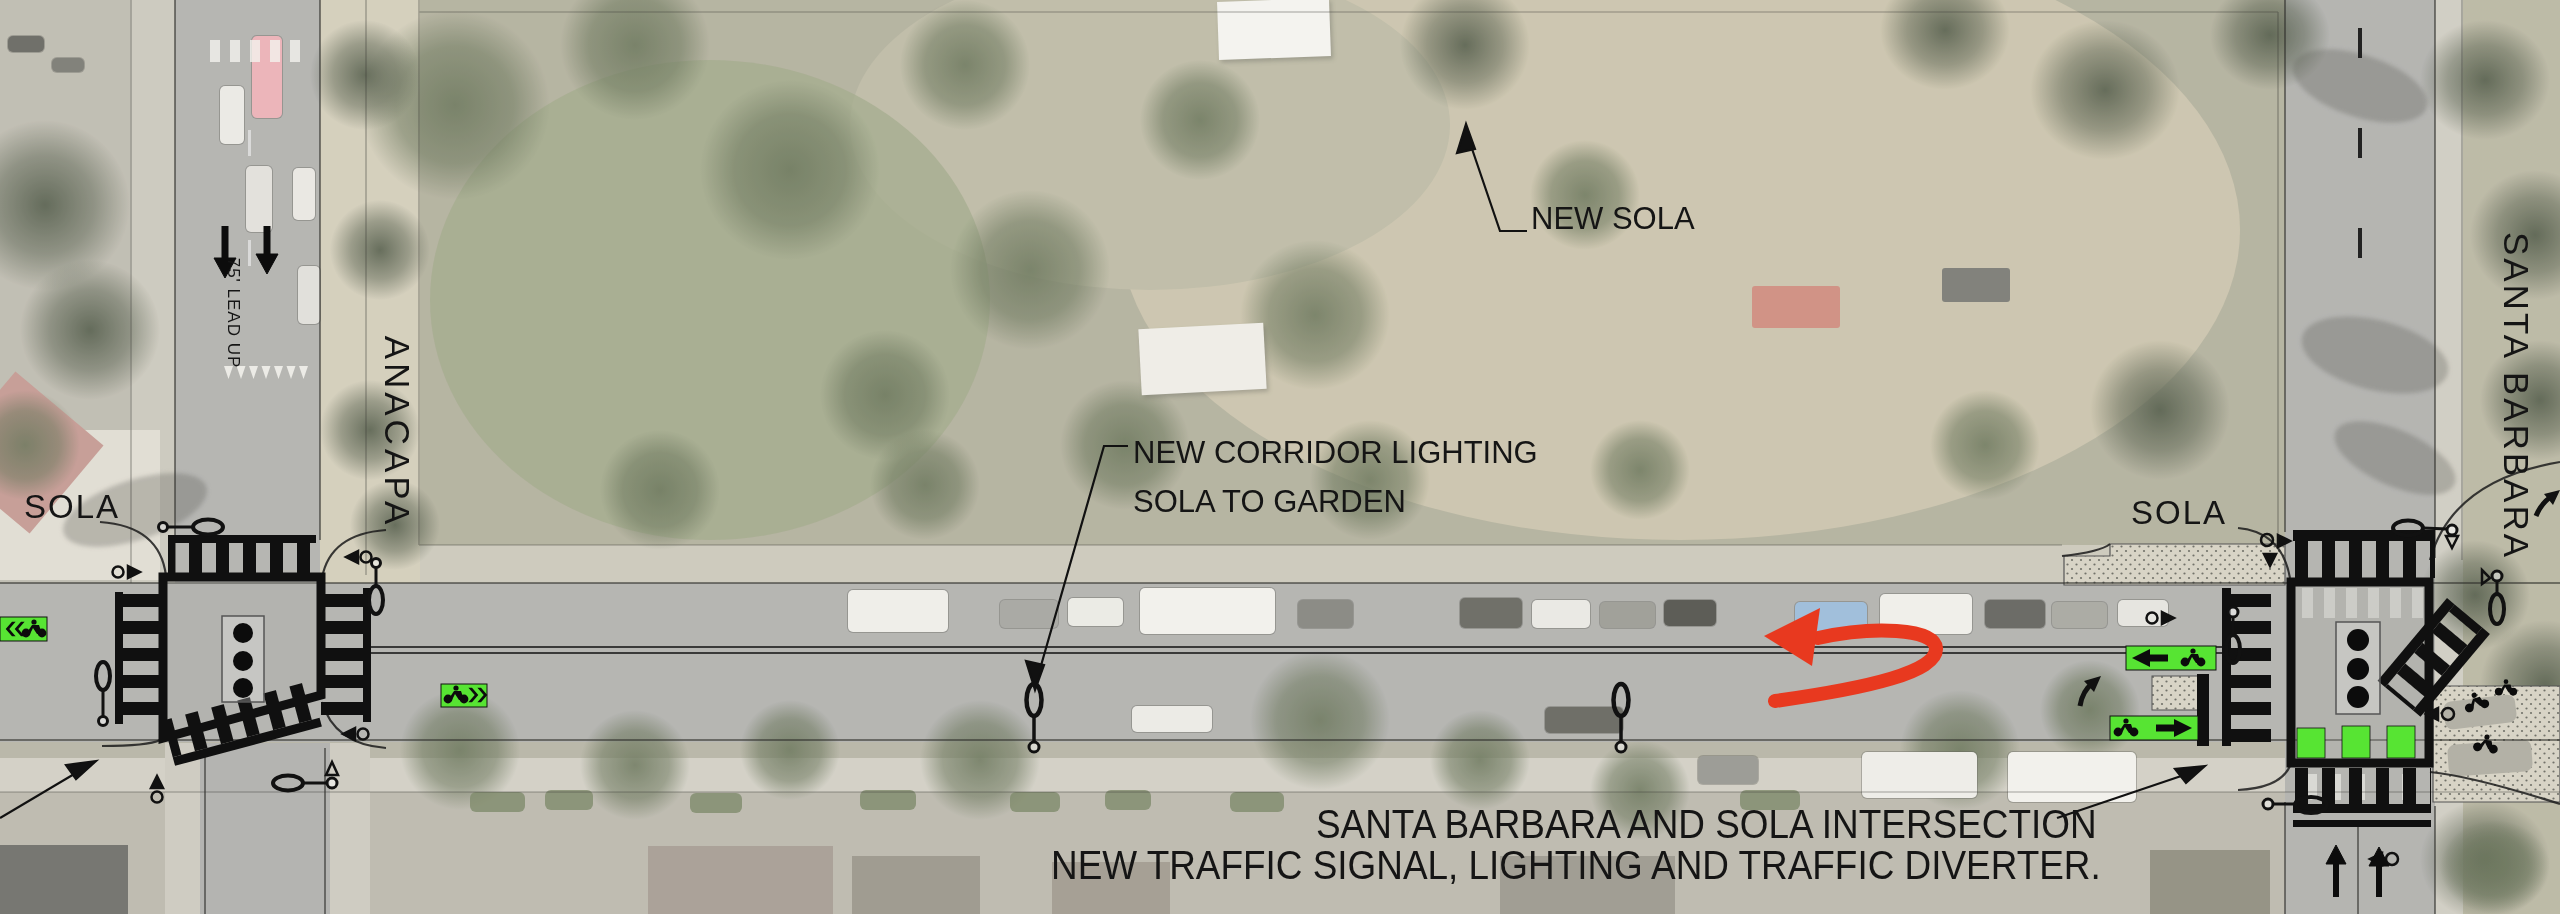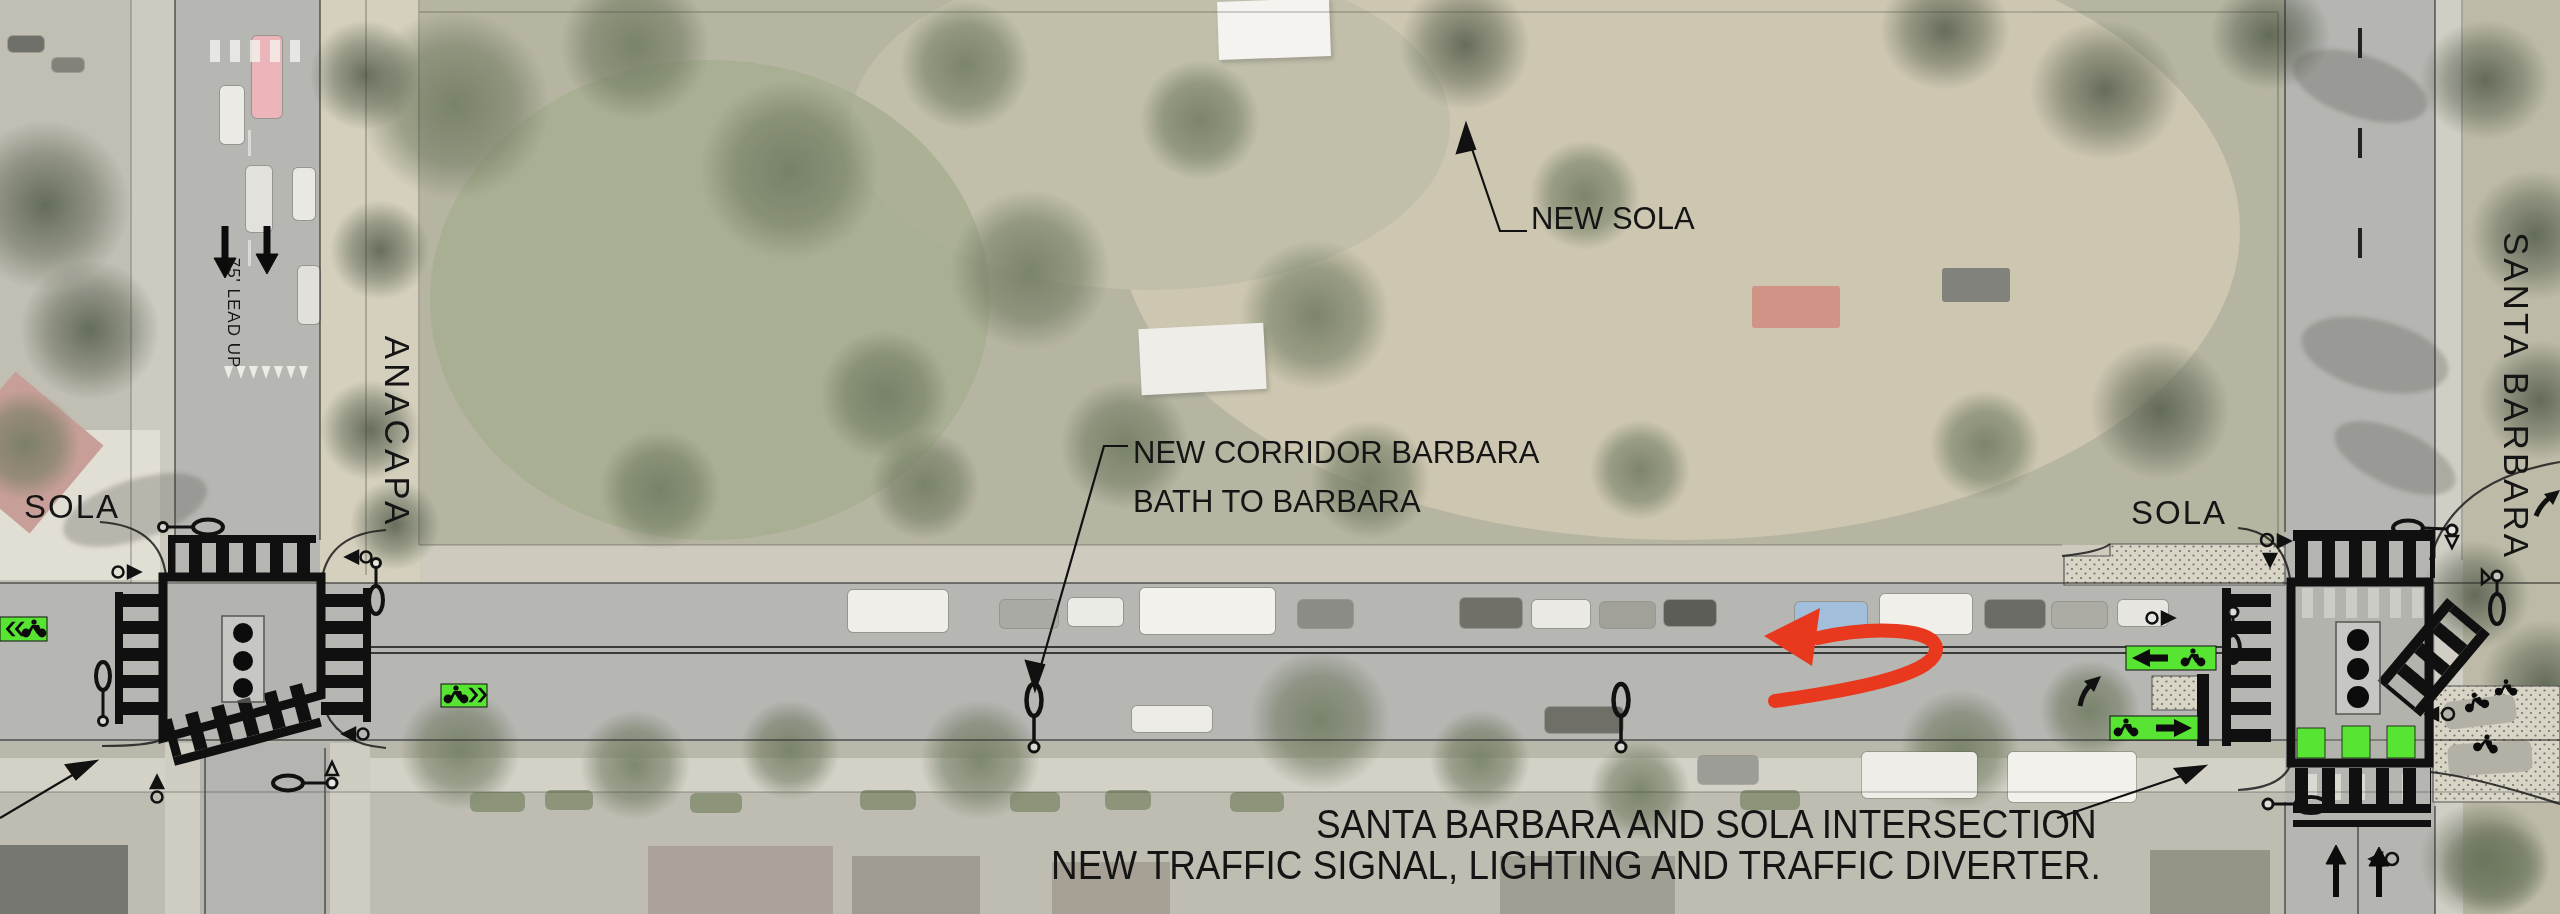--- a/index.html
+++ b/index.html
@@ -473,22 +473,22 @@
 
   <div class="lbl" style="left:24px;top:490px;font-size:33px;letter-spacing:2px;">SOLA</div>
 
   <div class="lbl rot" style="left:397px;top:432px;font-size:35px;letter-spacing:4px;">ANACAPA</div>
 
   <div class="lbl rot" style="left:233px;top:313px;font-size:17px;letter-spacing:1px;">75' LEAD UP</div>
 
   <div class="lbl" style="left:1531px;top:203px;font-size:31px;">NEW SOLA</div>
 
   <div class="lbl" style="left:1133px;top:428px;font-size:31px;line-height:49px;">
-    <div>NEW CORRIDOR BARBARA</div>
-    <div>BATH TO BARBARA</div>
+    <div>NEW CORRIDOR LIGHTING</div>
+    <div>SOLA TO GARDEN</div>
   </div>
 
   <div class="lbl" style="left:2131px;top:496px;font-size:33px;letter-spacing:2px;">SOLA</div>
 
   <div class="lbl rot" style="left:2516px;top:396px;font-size:35px;letter-spacing:3px;">SANTA BARBARA</div>
 
   <div class="lbl note" style="left:1316px;top:804px;font-size:41px;">SANTA BARBARA AND SOLA INTERSECTION</div>
 
   <div class="lbl note" style="left:1051px;top:845px;font-size:41px;">NEW TRAFFIC SIGNAL, LIGHTING AND TRAFFIC DIVERTER.</div>
 

